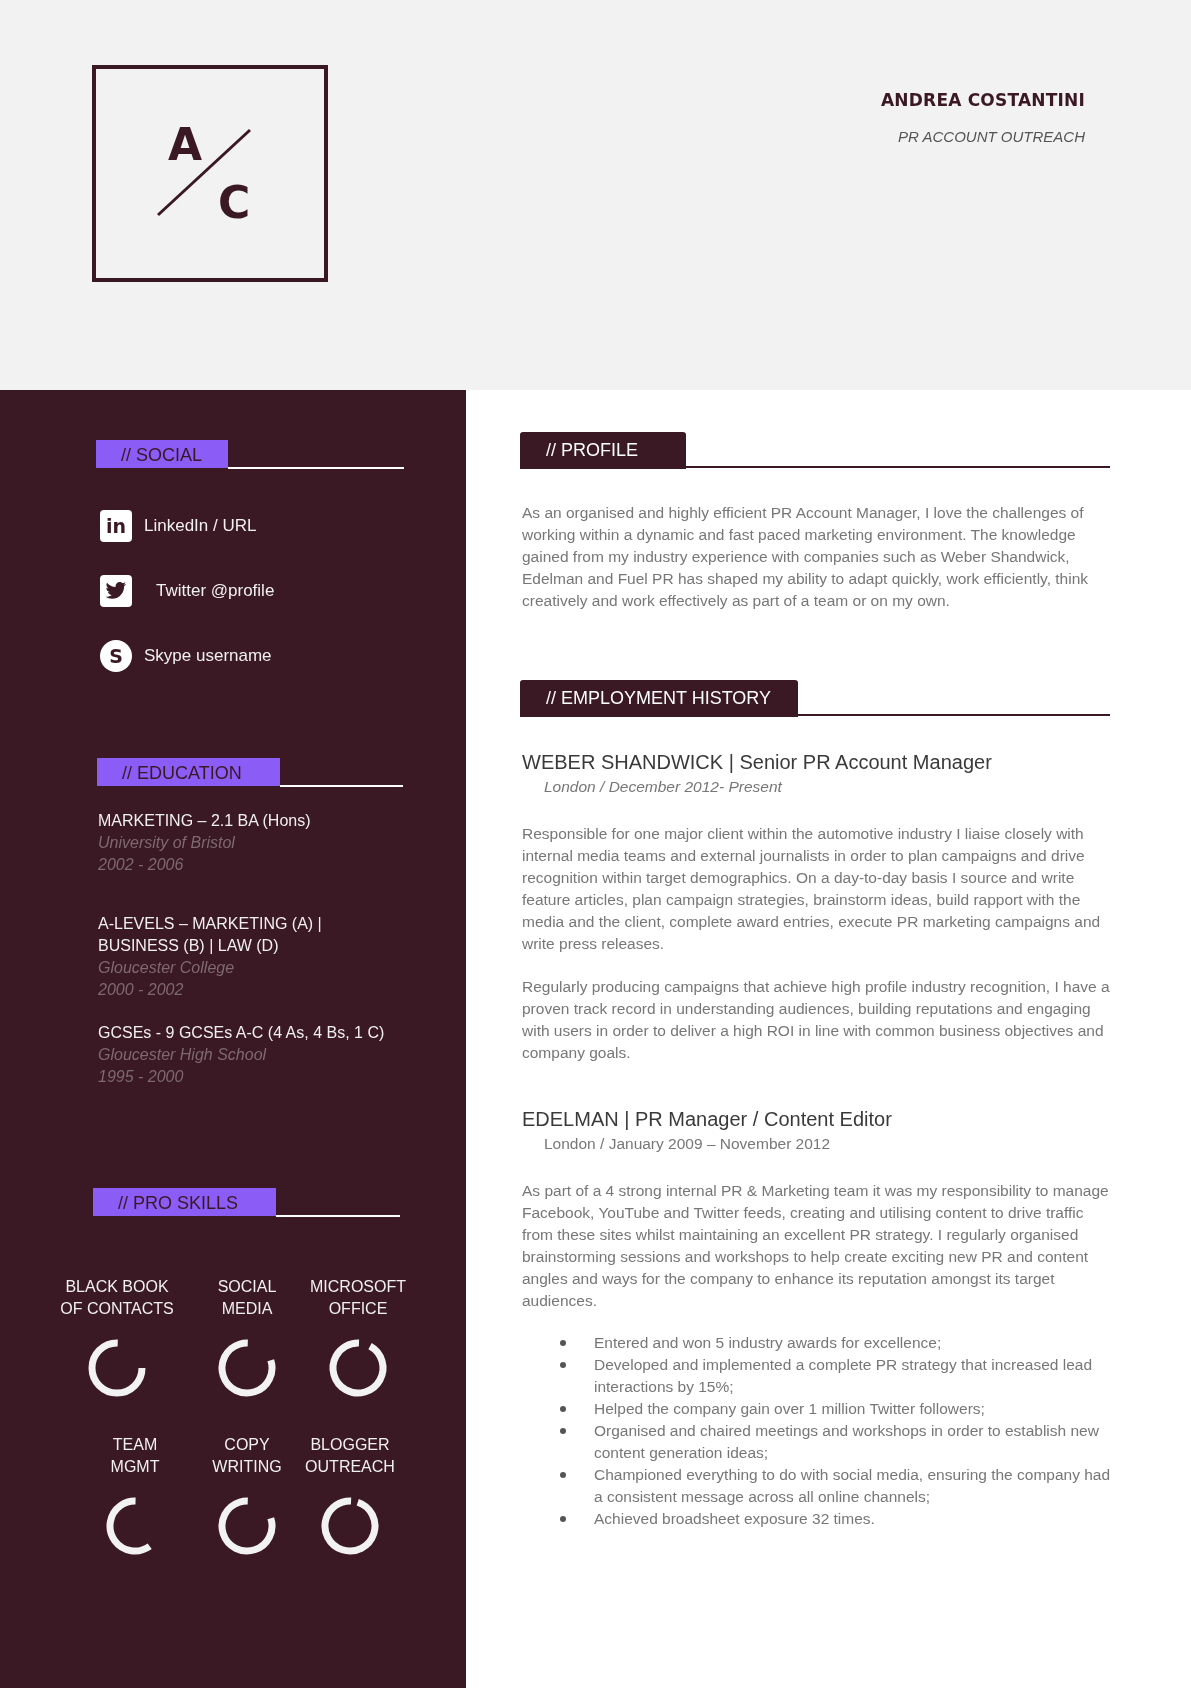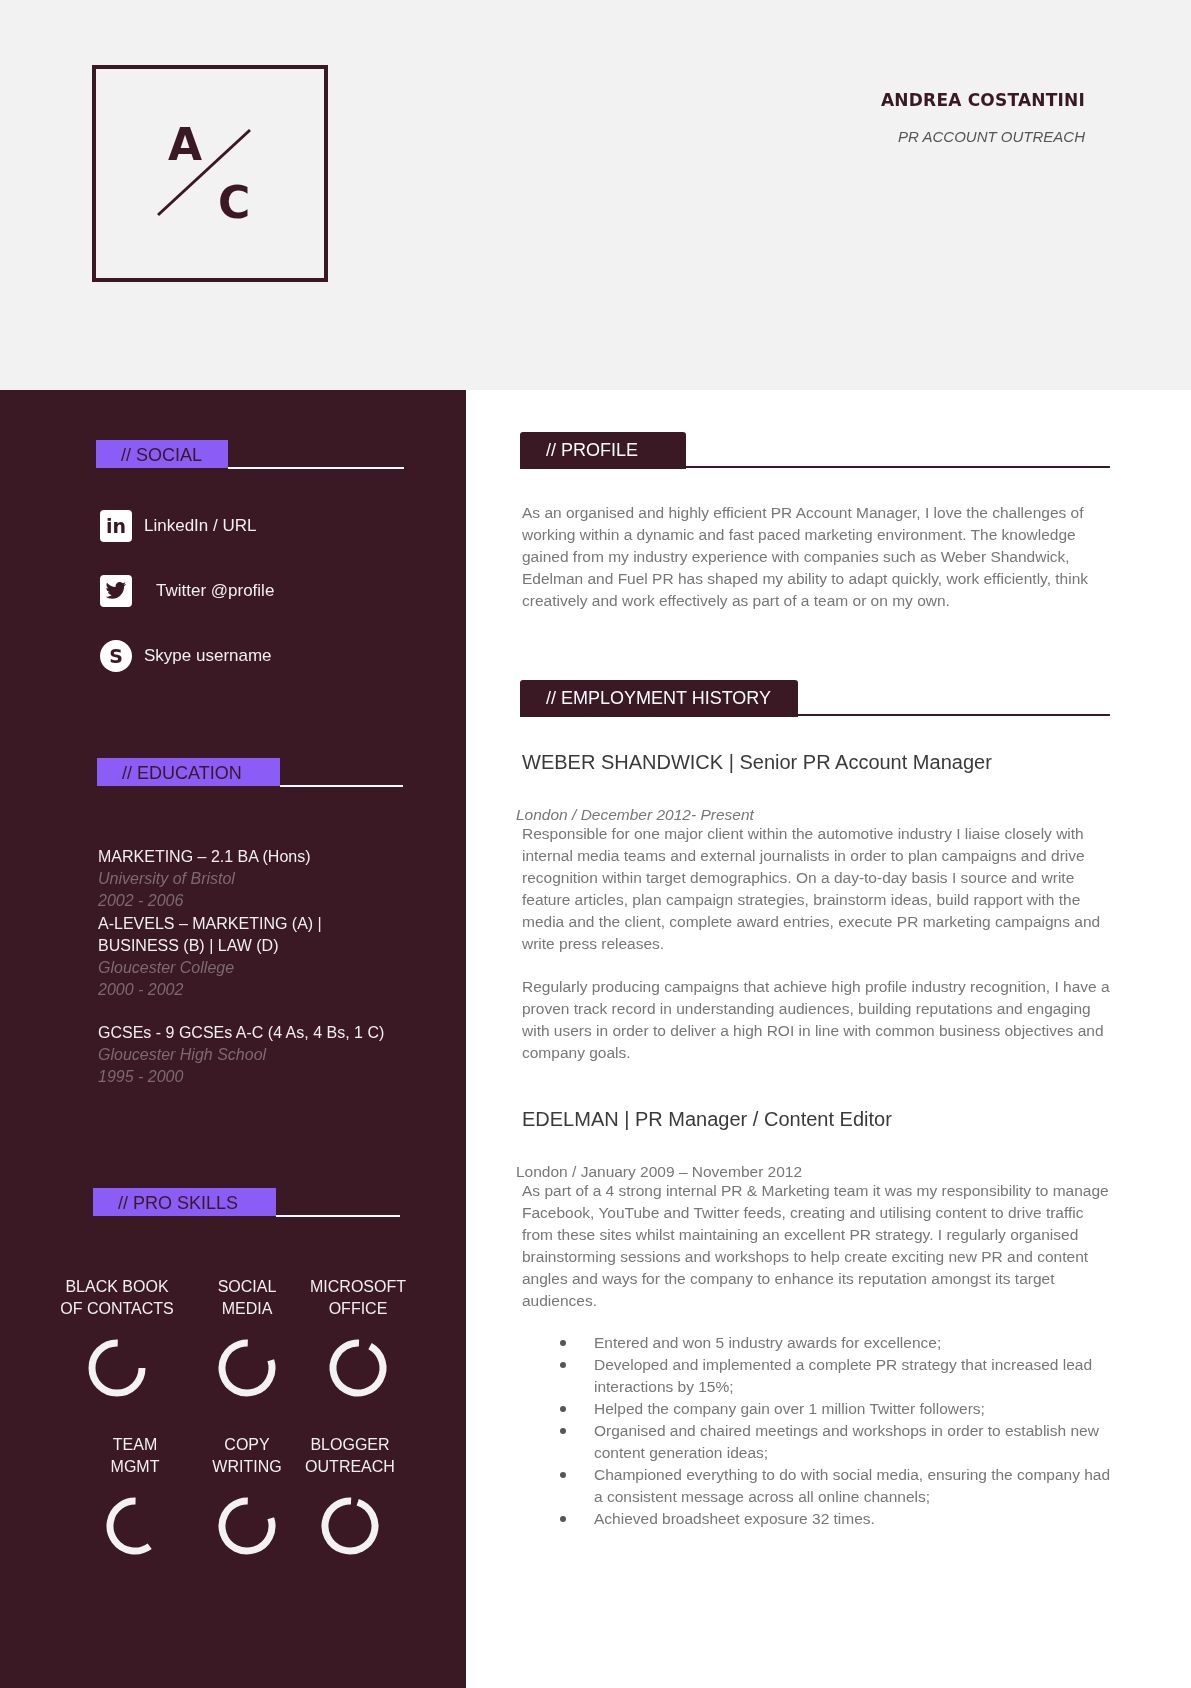--- a/index.html
+++ b/index.html
@@ -35,21 +35,21 @@
   .skill-label { font-size: 16px; color: #f0f0f0; line-height: 22px; height: 44px; }
   .skill-ring { display: block; margin: 16px auto 0; }
 
   .main-head { position: absolute; left: 520px; width: 590px; height: 36px; }
   .main-head .tab { position: absolute; left: 0; top: 0; height: 37px; background: #3a1824; color: #ffffff; border-radius: 3px 3px 0 0; font-size: 18px; padding-left: 26px; line-height: 36px; font-family: "Liberation Sans", sans-serif; }
   .main-head .line { position: absolute; left: 0; right: 0; top: 34px; height: 2px; background: #3a1824; }
 
   .para { position: absolute; left: 522px; width: 595px; font-size: 15.5px; line-height: 22px; color: #777; font-family: "Liberation Sans", sans-serif; }
 
   .job-title { position: absolute; left: 522px; font-size: 20px; color: #3a3a3a; font-family: "Liberation Sans", sans-serif; }
-  .job-meta { position: absolute; left: 516px; font-size: 15.5px; color: #777; font-family: "Liberation Sans", sans-serif; margin-top: 28px; }
+  .job-meta { position: absolute; left: 544px; font-size: 15.5px; color: #777; font-family: "Liberation Sans", sans-serif; }
   .job-meta.italic { font-style: italic; }
 
   .bullets { position: absolute; left: 560px; width: 560px; list-style: none; font-family: "Liberation Sans", sans-serif; }
   .bullets li { position: relative; padding-left: 34px; font-size: 15.5px; line-height: 22px; color: #777; }
   .bullets li::before { content: ""; position: absolute; left: 0; top: 8px; width: 6px; height: 6px; background: #555; border-radius: 50%; }
 </style>
 </head>
 <body>
 
 <div class="header">
@@ -89,21 +89,21 @@
   <div class="social-item" style="top:250px;">
     <span class="social-icon round">S</span>
     <span class="social-label">Skype username</span>
   </div>
 
   <div class="side-head" style="left:97px;top:368px;width:306px;">
     <div class="tab" style="width:183px;">// EDUCATION</div>
     <div class="line" style="left:183px;width:123px;"></div>
   </div>
 
-  <div class="edu" style="top:456px;">
+  <div class="edu" style="top:420px;">
     <div class="edu-title">MARKETING – 2.1 BA (Hons)</div>
     <div class="edu-school">University of Bristol</div>
     <div class="edu-years">2002 - 2006</div>
   </div>
   <div class="edu" style="top:523px;">
     <div class="edu-title">A-LEVELS – MARKETING (A) | BUSINESS (B) | LAW (D)</div>
     <div class="edu-school">Gloucester College</div>
     <div class="edu-years">2000 - 2002</div>
   </div>
   <div class="edu" style="top:632px;">

